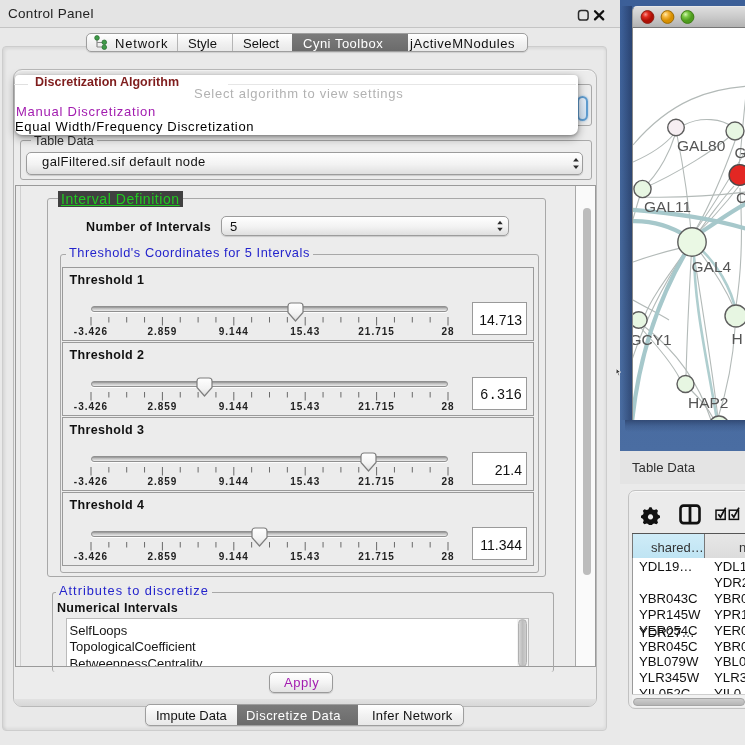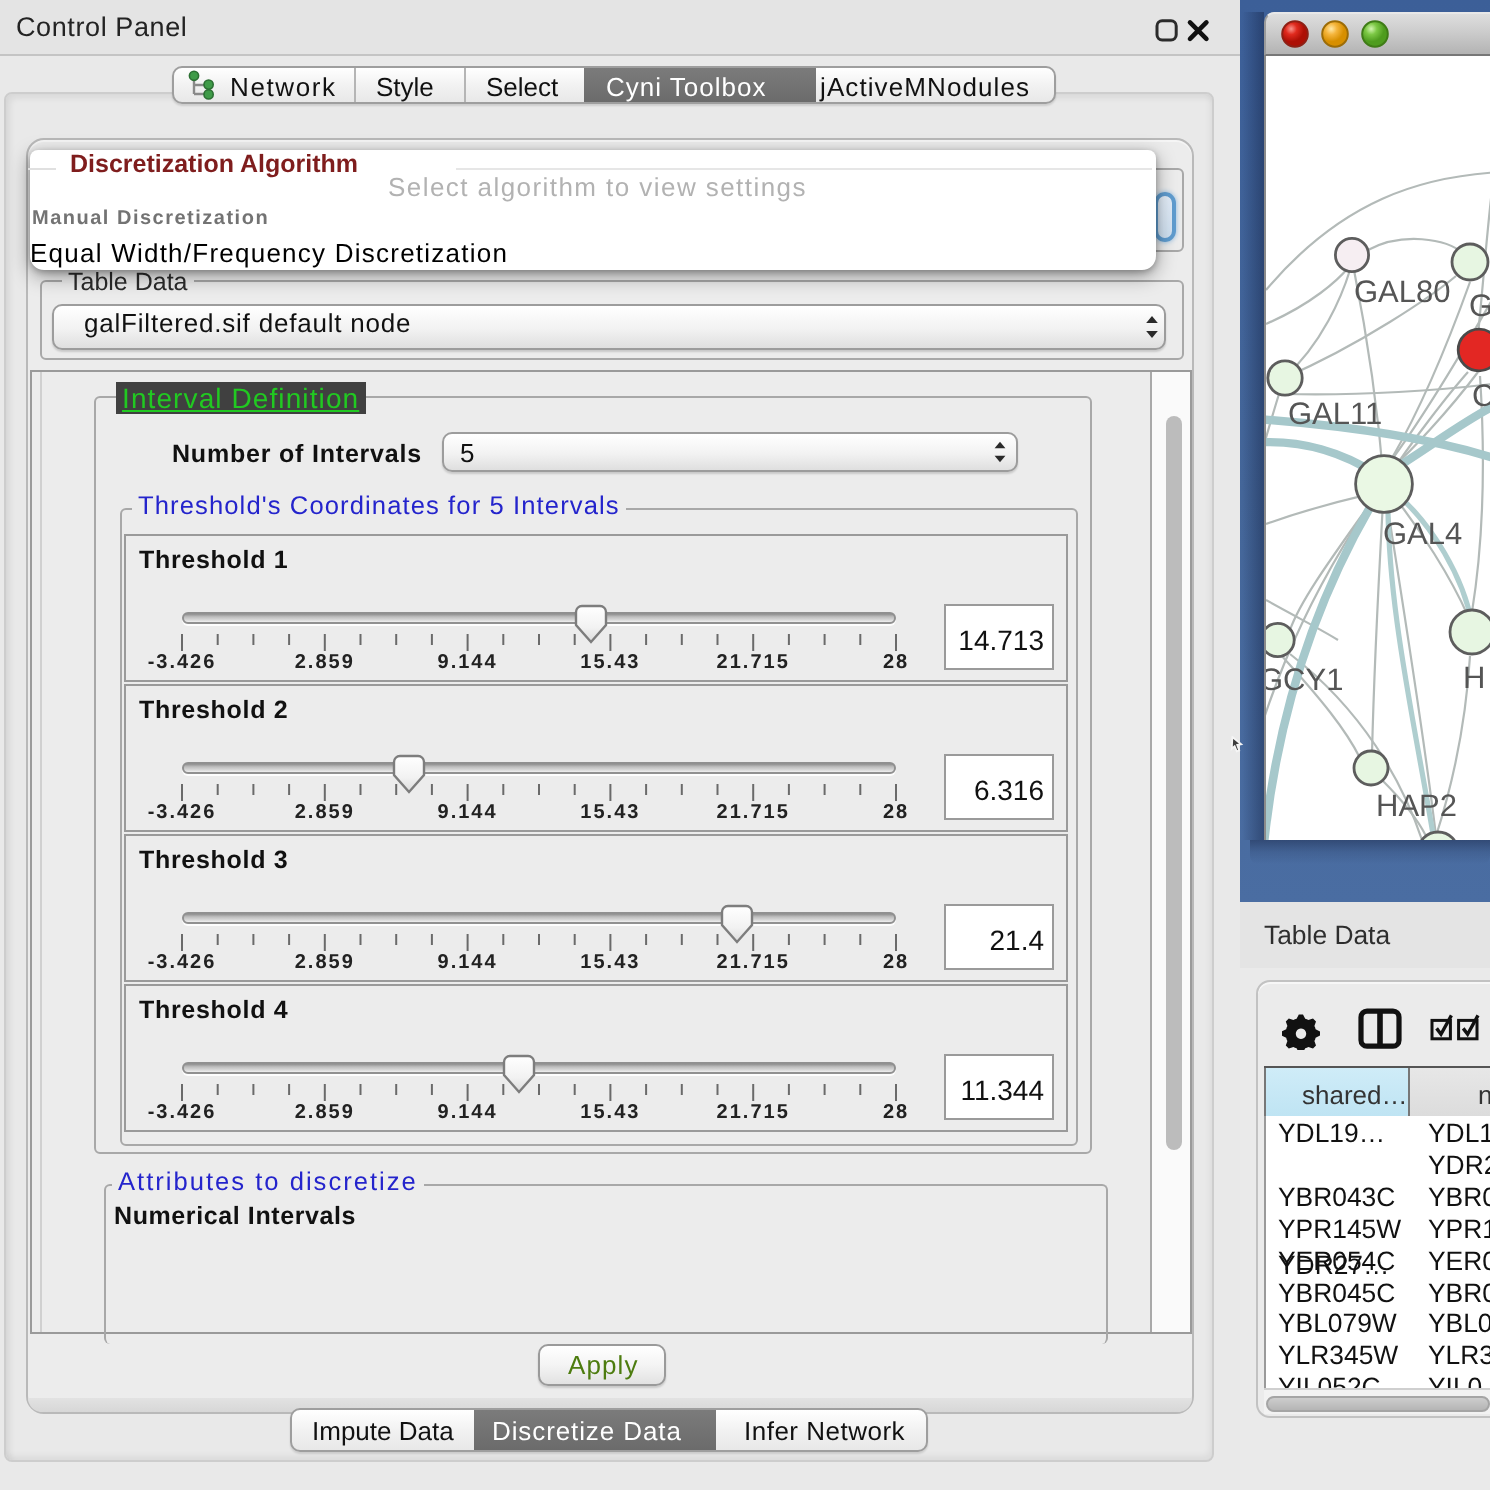--- a/index.html
+++ b/index.html
@@ -308,21 +308,21 @@
       <defs>
             <linearGradient id="thg1" x1="0" y1="0" x2="0" y2="1">
               <stop offset="0%" stop-color="#ffffff"></stop>
               <stop offset="60%" stop-color="#f2f2f2"></stop>
               <stop offset="100%" stop-color="#dcdcdc"></stop>
             </linearGradient>
           </defs>
       <path d="M4 1 h9 a3 3 0 0 1 3 3 v6.5 L8.5 19 L1 10.5 V4 a3 3 0 0 1 3-3 z" fill="url(#thg1)" stroke="#7d7d7d" stroke-width="1.2"></path>
     </svg>
     <div class="abs" style="left:409px;top:33.5px;width:55px;height:33px;background:#fff;border:1px solid #9a9a9a;box-sizing:border-box;">
-      <div class="txt" style="right:4px;top:9px;font-size:14px;color:#111;">6.316</div>
+      <div class="txt" style="right:4px;top:9px;font-size:14px;color:#111;font-family:Liberation Mono, monospace;">6.316</div>
     </div>
   </div>
   <div class="abs" style="left:62px;top:417px;width:472px;height:74px;border:1px solid #9a9a9a;box-sizing:border-box;">
     <div class="txt" style="left:6.5px;top:5px;font-size:12.5px;letter-spacing:0.35px;font-weight:bold;color:#111;">Threshold 3</div>
     <div class="abs" style="left:28px;top:38px;width:357px;height:6px;border-radius:3px;background:linear-gradient(180deg,#8f8f8f 0%,#bdbdbd 35%,#d9d9d9 75%,#efefef 100%);border:1px solid #909090;box-sizing:border-box;box-shadow:0 1px 0 rgba(255,255,255,.9);"></div>
     <svg class="abs" style="left:0;top:49px;" width="472" height="10" viewBox="0 0 472 10">
           <line x1="28.00" y1="0" x2="28.00" y2="8.5" stroke="#6a6a6a" stroke-width="1"></line>
           <line x1="45.85" y1="0" x2="45.85" y2="5.5" stroke="#6a6a6a" stroke-width="1"></line>
           <line x1="63.70" y1="0" x2="63.70" y2="5.5" stroke="#6a6a6a" stroke-width="1"></line>
           <line x1="81.55" y1="0" x2="81.55" y2="5.5" stroke="#6a6a6a" stroke-width="1"></line>
@@ -409,35 +409,43 @@
     <div class="abs" style="left:409px;top:33.5px;width:55px;height:33px;background:#fff;border:1px solid #9a9a9a;box-sizing:border-box;">
       <div class="txt" style="right:4px;top:9px;font-size:14px;color:#111;">11.344</div>
     </div>
   </div>
     </div>
 
   <div class="abs" style="left:52px;top:592px;width:502px;height:80px;border:1px solid #a8a8a8;border-radius:3px;border-bottom:none;box-sizing:border-box;"></div>
   <div class="txt" style="left:56px;top:583px;font-size:12.8px;letter-spacing:1.0px;color:#2424cc;background:#ececec;padding:0 3px;">Attributes to discretize</div>
   <div class="txt" style="left:57px;top:601px;font-size:12.5px;letter-spacing:0.3px;font-weight:bold;color:#111;">Numerical Intervals</div>
 
+  <div class="abs" style="left:66px;top:618px;width:463px;height:48px;background:#fff;border:1px solid #bbb;border-bottom:none;box-sizing:border-box;overflow:hidden;">
+    <div class="txt" style="left:2.5px;top:3.5px;font-size:13px;color:#161616;">SelfLoops</div>
+    <div class="txt" style="left:2.5px;top:19.5px;font-size:13px;color:#161616;">TopologicalCoefficient</div>
+    <div class="txt" style="left:2.5px;top:36.5px;font-size:13px;color:#161616;">BetweennessCentrality</div>
+    <div class="abs" style="right:0;top:0;width:11px;height:48px;background:#f4f4f4;">
+      <div class="abs" style="left:1px;top:0px;width:9px;height:48px;background:linear-gradient(90deg,#d6d6d6,#bdbdbd 50%,#cecece);border:1px solid #b0b0b0;border-radius:5px;box-sizing:border-box;"></div>
+    </div>
+  </div>
 
   <div class="abs" style="left:269px;top:672px;width:64px;height:21px;border:1px solid #9a9a9a;border-radius:5px;box-sizing:border-box;background:linear-gradient(180deg,#ffffff 0%,#f4f4f4 50%,#e2e2e2 100%);box-shadow:0 1px 1px rgba(0,0,0,.15);"></div>
-  <div class="txt" style="left:284px;top:675px;font-size:13px;letter-spacing:0.55px;color:#4d7c0f;">Apply</div>
+  <div class="txt" style="left:284px;top:675px;font-size:13px;letter-spacing:0.55px;color:#a21caf;">Apply</div>
 
   <div class="abs" style="left:145px;top:704px;width:319px;height:22px;border:1px solid #9e9e9e;border-radius:5px;box-sizing:border-box;background:linear-gradient(180deg,#ffffff 0%,#f2f2f2 50%,#e8e8e8 100%);box-shadow:0 1px 1px rgba(0,0,0,.12);"></div>
   <div class="abs" style="left:237px;top:705px;width:121px;height:20px;background:linear-gradient(180deg,#7b7b7b 0%,#6b6b6b 100%);"></div>
   <div class="txt" style="left:156px;top:708px;font-size:13px;color:#111;">Impute Data</div>
   <div class="txt" style="left:246px;top:708px;font-size:13px;letter-spacing:0.45px;color:#fff;">Discretize Data</div>
   <div class="txt" style="left:372px;top:708px;font-size:13px;letter-spacing:0.25px;color:#111;">Infer Network</div>
 
   <svg class="abs" style="left:614.5px;top:368px;" width="8" height="9" viewBox="0 0 8 9">
     <path d="M1.2 0.5 L5.6 4.1 L3.6 4.5 L4.6 7.2 L3.4 7.7 L2.3 5.1 L0.9 6.3 Z" fill="#3c3c3c" stroke="#f5f5f5" stroke-width="0.9"></path>
   </svg>
 
   <div class="abs" style="left:14.5px;top:75px;width:563.5px;height:60px;background:#ffffff;border-radius:4px 4px 7px 7px;box-shadow:0 3px 10px rgba(0,0,0,.38),0 1px 3px rgba(0,0,0,.25);"></div>
   <div class="abs" style="left:14px;top:84px;width:14px;height:1px;background:#e0e0e0;"></div>
   <div class="abs" style="left:228px;top:84px;width:348px;height:1px;background:#e6e6e6;"></div>
   <div class="txt" style="left:35px;top:75px;font-size:12.5px;font-weight:bold;color:#7f1d1d;text-align:right;">Discretization Algorithm</div>
   <div class="txt" style="left:194px;top:86px;font-size:13px;letter-spacing:0.72px;color:#b2b2b2;">Select algorithm to view settings</div>
-  <div class="txt" style="left:16px;top:104px;font-size:10px;letter-spacing:0.75px;font-weight:bold;color:#737373;">Manual Discretization</div>
+  <div class="txt" style="left:16px;top:104px;font-size:13px;letter-spacing:0.75px;font-weight:normal;color:#a21caf;">Manual Discretization</div>
   <div class="txt" style="left:15px;top:118.5px;font-size:13px;letter-spacing:0.62px;color:#000;">Equal Width/Frequency Discretization</div>
 
 </div>
 
 </body></html>

